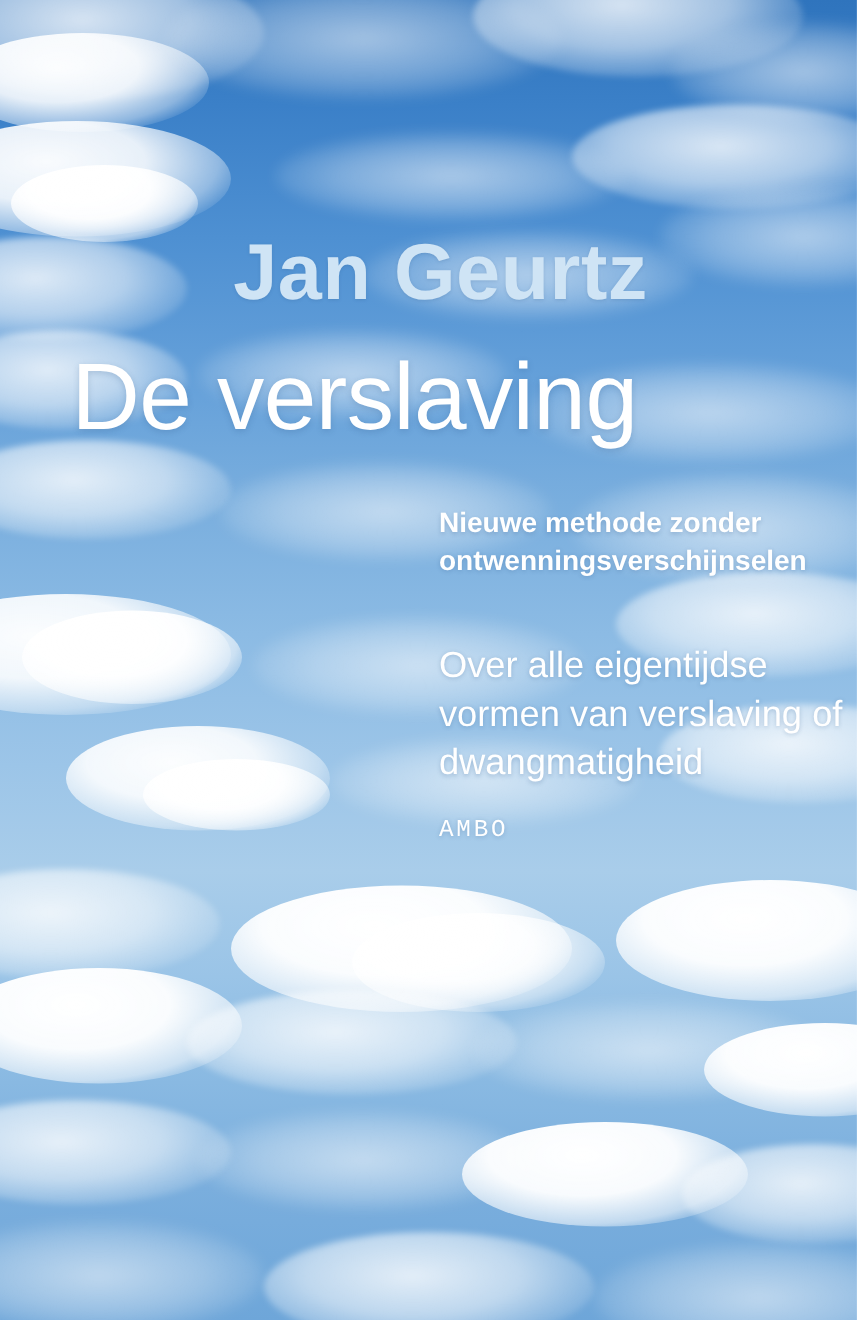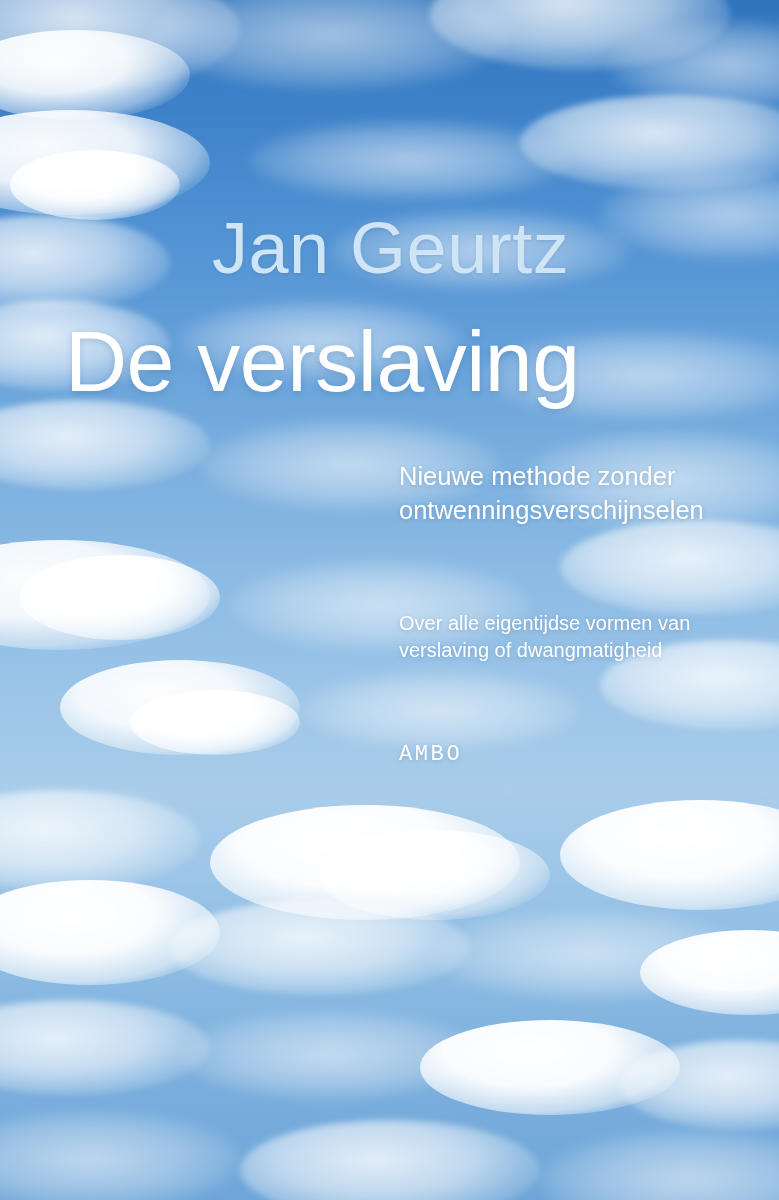--- a/index.html
+++ b/index.html
@@ -56,21 +56,21 @@
   }
 
   
   .author {
     position: absolute;
     left: 212px;
     top: 212px;
     width: 560px;
     font-size: 72px;
     line-height: 1.0;
-    font-weight: 400;
+    font-weight: 700;
     color: #cfe4f5;
     letter-spacing: 0.5px;
     text-shadow: 0 1px 3px rgba(40,80,130,0.18);
     white-space: nowrap;
   }
   .title {
     position: absolute;
     left: 26px;
     top: 318px;
     width: 740px;
@@ -88,31 +88,31 @@
   }
   .subtitle {
     position: absolute;
     left: 399px;
     top: 460px;
     width: 370px;
     font-size: 25.5px;
     line-height: 1.32;
     color: #ffffff;
     text-shadow: 0 1px 4px rgba(40,80,130,0.25);
+    font-weight: bold;
   }
   .blurb {
     position: absolute;
     left: 399px;
     top: 582px;
     width: 370px;
-    font-size: 20px;
+    font-size: 33px;
     line-height: 1.35;
     color: #ffffff;
     text-shadow: 0 1px 4px rgba(40,80,130,0.25);
-    margin-top: 28px;
   }
   .publisher {
     position: absolute;
     left: 399px;
     top: 742px;
     font-size: 22px;
     letter-spacing: 2.6px;
     color: #ffffff;
     font-weight: 400;
     text-shadow: 0 1px 4px rgba(40,80,130,0.25);

